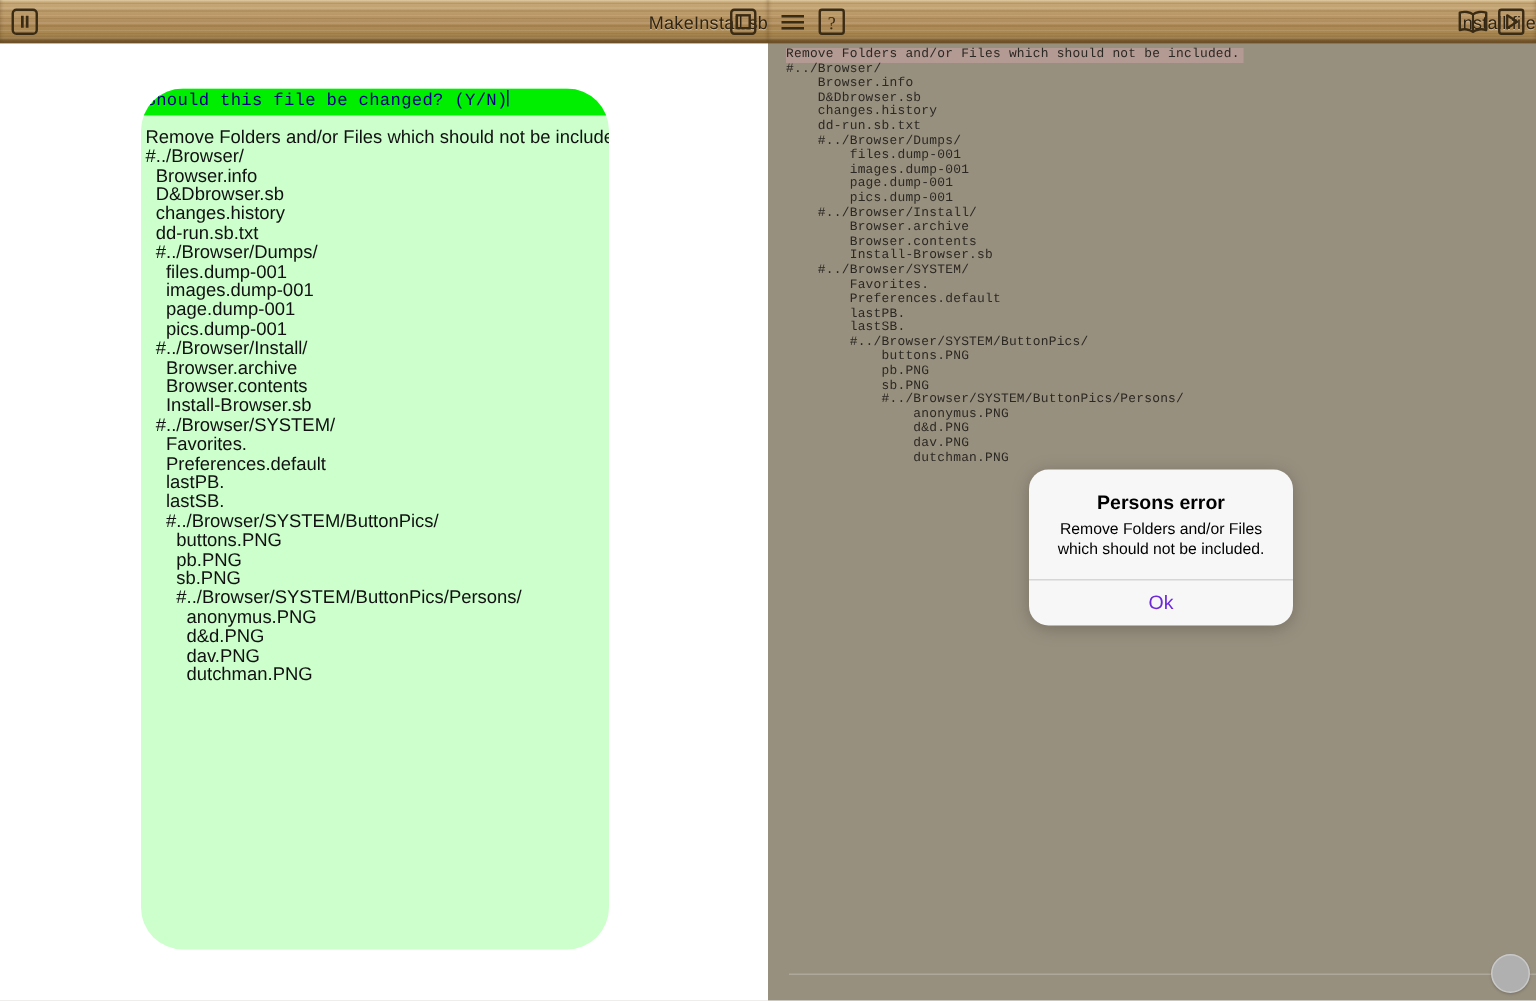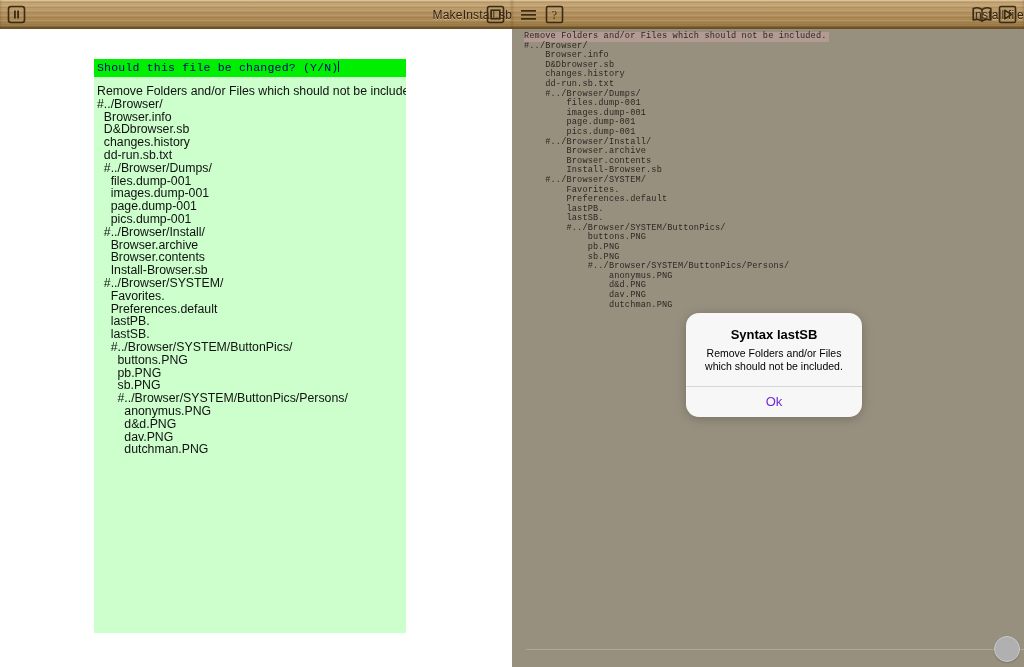--- a/index.html
+++ b/index.html
@@ -98,20 +98,21 @@
     overflow: hidden;
   }
   .left-doc {
     position: absolute;
     left: 94px;
     top: 30px;
     width: 312px;
     height: 574px;
     background: #ccffcc;
     overflow: hidden;
+    border-radius: 28px;
   }
   .prompt-bar {
     background: #00ee00;
     color: #000080;
     font-family: "Liberation Mono", "DejaVu Sans Mono", monospace;
     font-size: 11.5px;
     line-height: 15px;
     padding: 1px 0 2px 3px;
     white-space: pre;
     letter-spacing: 0.2px;
@@ -342,21 +343,21 @@
     </div>
 
     <div class="right-body">
       <div class="right-list"><div class="ln hl">Remove Folders and/or Files which should not be included.</div><div class="ln">#../Browser/</div><div class="ln">    Browser.info</div><div class="ln">    D&amp;Dbrowser.sb</div><div class="ln">    changes.history</div><div class="ln">    dd-run.sb.txt</div><div class="ln">    #../Browser/Dumps/</div><div class="ln">        files.dump-001</div><div class="ln">        images.dump-001</div><div class="ln">        page.dump-001</div><div class="ln">        pics.dump-001</div><div class="ln">    #../Browser/Install/</div><div class="ln">        Browser.archive</div><div class="ln">        Browser.contents</div><div class="ln">        Install-Browser.sb</div><div class="ln">    #../Browser/SYSTEM/</div><div class="ln">        Favorites.</div><div class="ln">        Preferences.default</div><div class="ln">        lastPB.</div><div class="ln">        lastSB.</div><div class="ln">        #../Browser/SYSTEM/ButtonPics/</div><div class="ln">            buttons.PNG</div><div class="ln">            pb.PNG</div><div class="ln">            sb.PNG</div><div class="ln">            #../Browser/SYSTEM/ButtonPics/Persons/</div><div class="ln">                anonymus.PNG</div><div class="ln">                d&amp;d.PNG</div><div class="ln">                dav.PNG</div><div class="ln">                dutchman.PNG</div></div>
 
       <div class="right-divider"></div>
       <div class="right-handle"></div>
 
       <div class="alert">
         <div class="alert-content">
-          <div class="alert-title">Syntax lastSB</div>
+          <div class="alert-title">Persons error</div>
           <div class="alert-msg">Remove Folders and/or Files which should not be included.</div>
         </div>
         <div class="alert-sep"></div>
         <div class="alert-btn">Ok</div>
       </div>
     </div>
   </div>
 
 </div>
 

